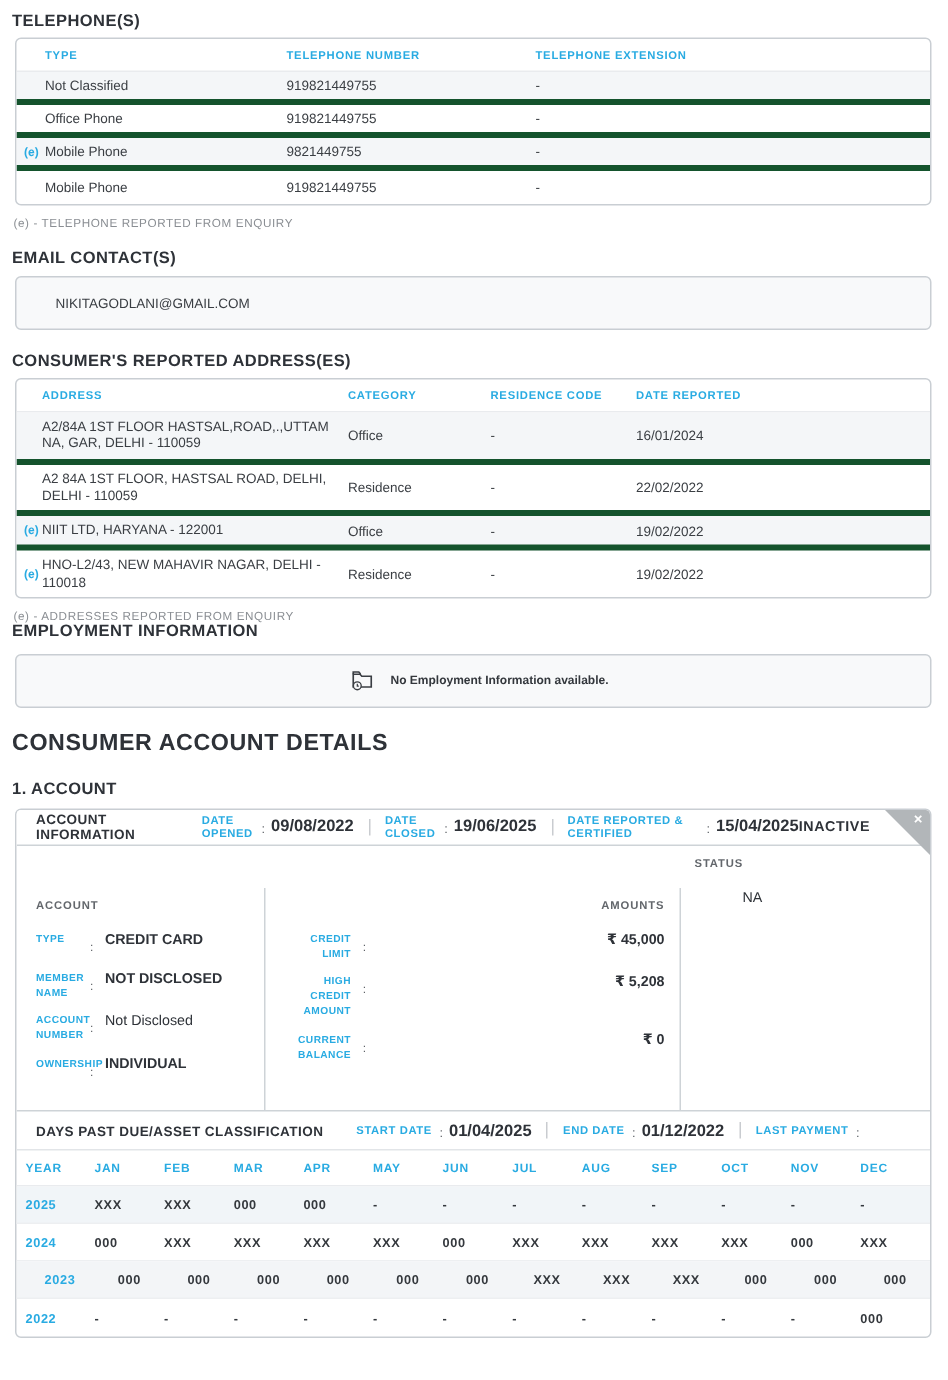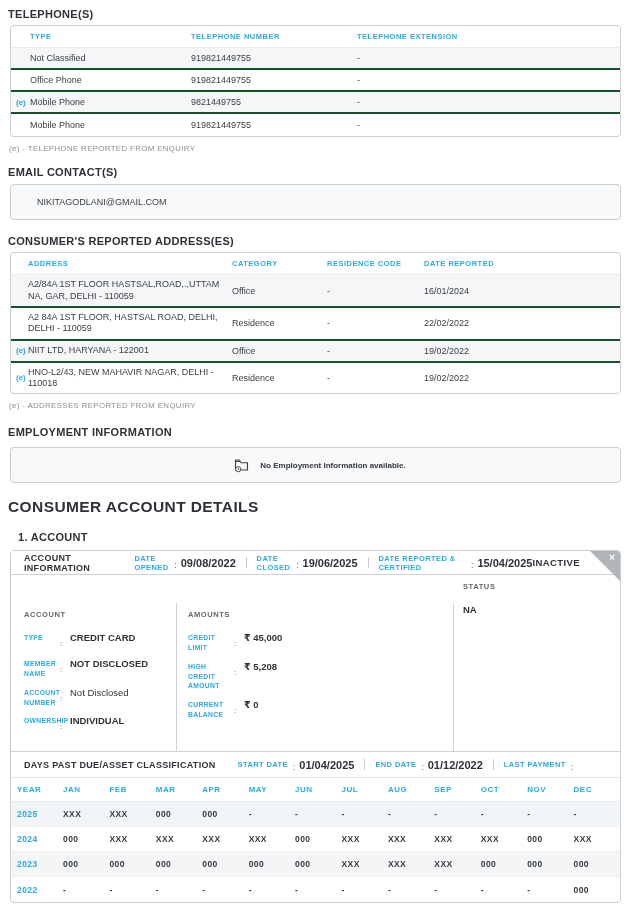--- a/index.html
+++ b/index.html
@@ -19,21 +19,21 @@
   
   .card {
     margin-left:2px; width:611px; background:#fff;
     border:1px solid #c9ced3; border-radius:4px; overflow:hidden; position:relative;
   }
 
   
   .t-head, .t-row { display:grid; align-items:center; position:relative; }
   .t-head { height:22px; border-bottom:1px solid #e9ebee; }
   .t-head span { font-size:7.5px; font-weight:700; color:#29abe2; letter-spacing:.5px; }
-  .t-row { min-height:22px; font-size:9px; color:#3a3e43; border-bottom:2px solid #14532d; }
+  .t-row { min-height:22px; font-size:9px; color:#3a3e43; border-bottom:4px solid #14532d; }
   .t-row:last-child { border-bottom:none; }
   .t-row.odd { background:#f4f6f8; }
   .e-marker { position:absolute; left:5px; font-size:8px; color:#29abe2; font-weight:700; }
 
   .phone-grid { grid-template-columns:161px 166px 1fr; padding-left:19px; }
   .addr-grid  { grid-template-columns:204px 95px 97px 1fr; padding-left:17px; }
   .addr-grid .addr-cell { padding:4px 10px 4px 0; line-height:1.25; }
 
   
   .flat-box {
@@ -66,21 +66,21 @@
   .info-col { padding:7px 10px 10px 13px; min-height:120px; }
   .info-col.b-r { border-right:1px solid #ced3d7;margin-top:28px; }
   .col-title { font-size:7.5px; font-weight:700; color:#63676c; letter-spacing:.6px; margin-bottom:13px; }
   .fld { display:grid; margin-bottom:8px; align-items:start; }
   .acct-fld { grid-template-columns:36px 10px 1fr; }
   .amt-fld  { grid-template-columns:46px 10px 1fr; }
   .fld .flbl { font-size:6.8px; font-weight:700; color:#29abe2; letter-spacing:.3px; line-height:1.45; padding-top:1px; }
   .fld .fcolon::before { content:":"; font-size:8px; color:#5c6065; }
   .fld .fval { font-size:9.5px; font-weight:700; color:#2e3238; }
   .fld .fval.normal { font-weight:400; }
-  .status-val { font-size:9.5px; font-weight:700; margin-top:2px; }
+  .status-val { font-size:9.5px; font-weight:400; margin-top:2px;margin-left:32px; }
 
   
   .dpd-head { height:25px; display:flex; align-items:center; padding:0 13px; }
   .dpd-head .ttl { font-size:9px; font-weight:700; letter-spacing:.3px; margin-right:22px; }
   .dpd-grid { display:grid; grid-template-columns:46px repeat(12,1fr); align-items:center;
     padding-left:6px; height:25px; }
   .dpd-grid.hdr { border-top:1px solid #e2e5e8; border-bottom:1px solid #e9ebee; }
   .dpd-grid.hdr span { font-size:8px; font-weight:700; color:#29abe2; letter-spacing:.5px; }
   .dpd-row { border-bottom:1px solid #edeff1; font-size:8.5px; font-weight:700; color:#34383d; letter-spacing:.4px; }
   .dpd-row:last-child { border-bottom:none; }
@@ -166,33 +166,33 @@
     <div class="t-row addr-grid">
       <span class="e-marker">(e)</span>
       <span class="addr-cell">HNO-L2/43, NEW MAHAVIR NAGAR, DELHI - 110018</span>
       <span>Residence</span>
       <span>-</span>
       <span>19/02/2022</span>
     </div>
   </div>
   <div class="footnote">(e) - ADDRESSES REPORTED FROM ENQUIRY</div>
 
-  <div class="h-small" style="margin-top:16px;">EMPLOYMENT INFORMATION</div>
+  <div class="h-small" style="">EMPLOYMENT INFORMATION</div>
   <div class="flat-box empty-box" style="margin-top:9px;justify-content:center;">
     <svg class="fold-ic" viewBox="0 0 17 15">
       <path d="M1.5 3.5 L1.5 12 L13.5 12 L13.5 4.8 L7.2 4.8 L6 3.5 Z" fill="none" stroke="#3a3e43" stroke-width="1.1"></path>
       <path d="M1.5 3.5 L1.5 2 L5.2 2 L6.4 3.3" fill="none" stroke="#3a3e43" stroke-width="1.1"></path>
       <circle cx="4.2" cy="11.2" r="2.6" fill="#f8f9fa" stroke="#3a3e43" stroke-width="0.9"></circle>
       <path d="M4.2 9.9 L4.2 11.4 L5.2 11.4" fill="none" stroke="#3a3e43" stroke-width="0.8"></path>
     </svg>
     <span class="msg">No Employment Information available.</span>
   </div>
 
   <div class="h-big" style="margin-top:15px;">CONSUMER ACCOUNT DETAILS</div>
-  <div class="h-small" style="margin-top:15px;margin-left:10px;">1. ACCOUNT</div>
+  <div class="h-small" style="margin-top:15px;">1. ACCOUNT</div>
 
   <div class="card" style="margin-top:7px;">
     <div class="acct-head">
       <span class="ttl">ACCOUNT INFORMATION</span>
       <span class="dgroup">
         <span class="lbl">DATE OPENED</span>
           <span class="colon"></span>
           <span class="val">09/08/2022</span>
       </span>
       <span class="vsep"></span>
@@ -229,21 +229,21 @@
           <span class="flbl">ACCOUNT NUMBER</span>
           <span class="fcolon"></span>
           <span class="fval normal">Not Disclosed</span>
         </div>
         <div class="fld acct-fld">
           <span class="flbl">OWNERSHIP</span>
           <span class="fcolon"></span>
           <span class="fval">INDIVIDUAL</span>
         </div>
       </div>
-      <div class="info-col b-r" style="padding-left:11px;">
+      <div class="info-col b-r" style="padding-left:11px;text-align:right;">
         <div class="col-title">AMOUNTS</div>
         <div class="fld amt-fld">
           <span class="flbl">CREDIT LIMIT</span>
           <span class="fcolon"></span>
           <span class="fval">₹ 45,000</span>
         </div>
         <div class="fld amt-fld">
           <span class="flbl">HIGH CREDIT AMOUNT</span>
           <span class="fcolon"></span>
           <span class="fval">₹ 5,208</span>
@@ -319,21 +319,21 @@
       <span>XXX</span>
       <span>XXX</span>
       <span>000</span>
       <span>XXX</span>
       <span>XXX</span>
       <span>XXX</span>
       <span>XXX</span>
       <span>000</span>
       <span>XXX</span>
     </div>
-    <div class="dpd-grid dpd-row odd" style="background:#f3f5f7;">
+    <div class="dpd-grid dpd-row odd" style="background:#f3f5f7;text-align:center;">
       <span class="yr">2023</span>
       <span>000</span>
       <span>000</span>
       <span>000</span>
       <span>000</span>
       <span>000</span>
       <span>000</span>
       <span>XXX</span>
       <span>XXX</span>
       <span>XXX</span>

